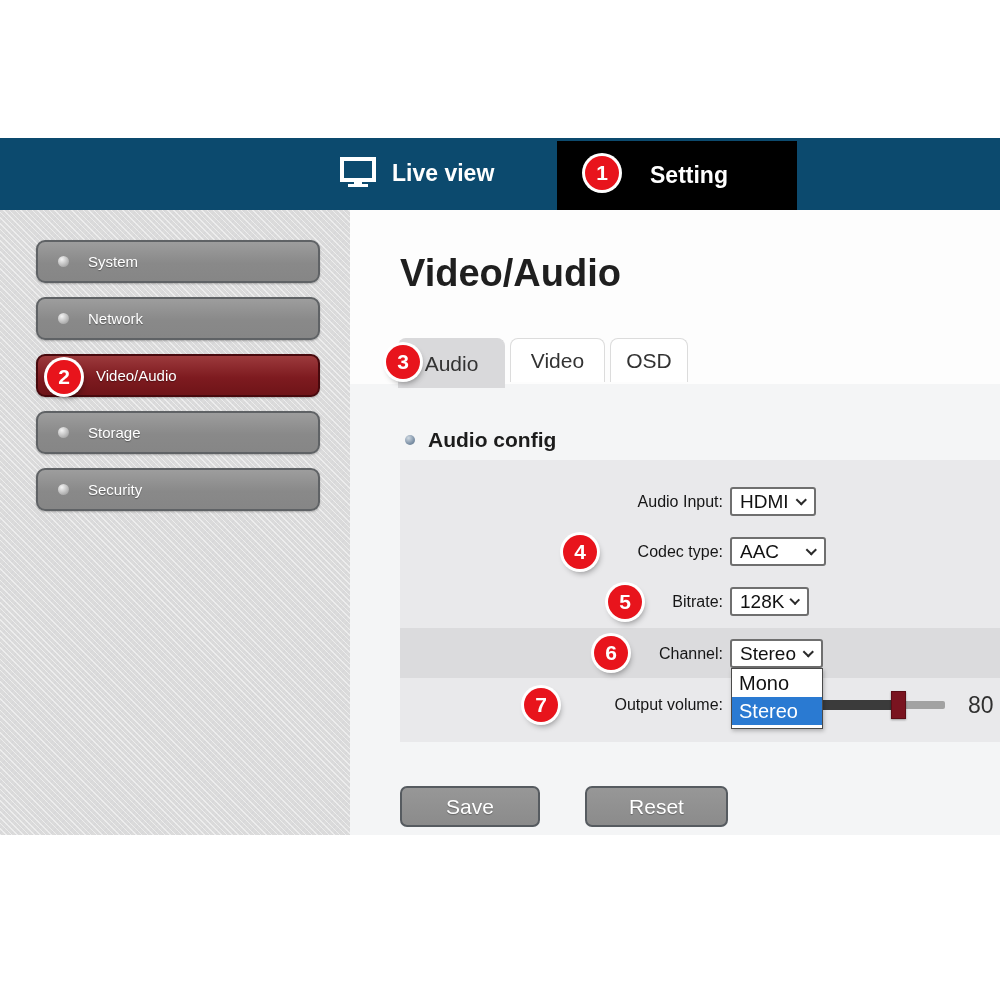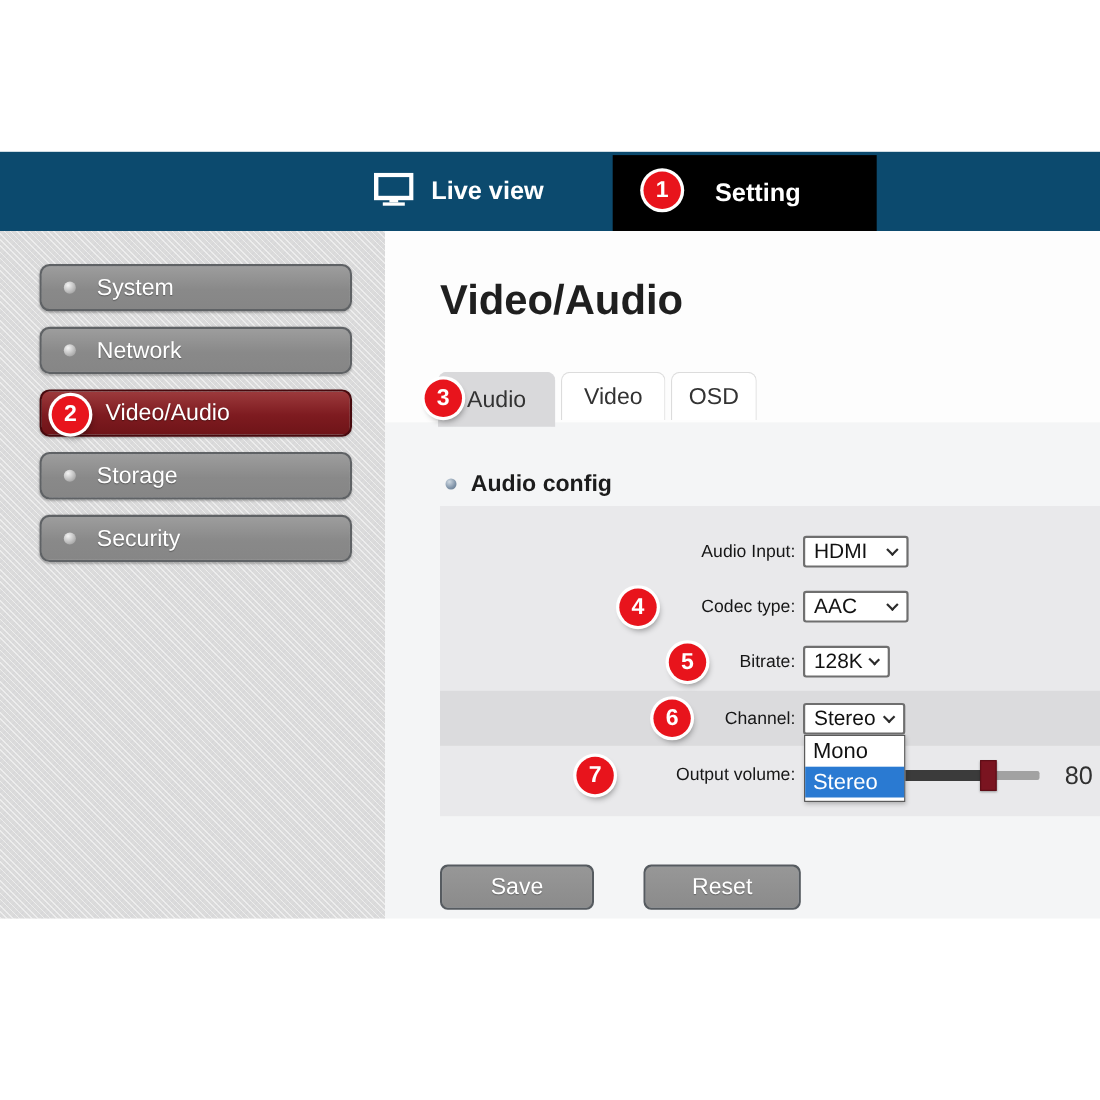--- a/index.html
+++ b/index.html
@@ -21,21 +21,21 @@
 
   
   .sidebar { position:absolute; left:0; top:210px; width:350px; height:625px; background-color:#dbdbdb;
              background-image:repeating-linear-gradient(45deg, rgba(255,255,255,.5) 0 1px, transparent 1px 4px),
                               repeating-linear-gradient(-45deg, rgba(210,210,215,.4) 0 1px, transparent 1px 4px); }
   .nav-btn { position:absolute; left:36px; width:284px; height:43px; border:2px solid #5f6265; border-radius:9px;
              background:linear-gradient(#9d9d9d, #898989 55%, #868686); cursor:pointer;
              display:flex; align-items:center; box-shadow:0 1px 2px rgba(0,0,0,.25); }
   .nav-btn .bullet { position:absolute; left:20px; width:11px; height:11px; border-radius:50%;
              background:radial-gradient(circle at 35% 30%, #f4f4f4, #bdbdbd 55%, #8f8f8f); }
-  .nav-label { position:absolute; left:50px; color:#fff; font-size:21px; text-shadow:0 1px 1px rgba(0,0,0,.35); }
+  .nav-label { position:absolute; left:50px; color:#fff; font-size:15px; text-shadow:0 1px 1px rgba(0,0,0,.35); }
   .nav-btn.active { background:linear-gradient(#9c3a3c, #7e1b20 55%, #6f1418); border-color:#47090d; }
   .nav-btn.active .nav-label { left:58px; }
 
   
   .main { position:absolute; left:350px; top:210px; width:650px; height:625px; background:#fdfdfd; }
   .content-bg { position:absolute; left:0; top:174px; width:650px; height:451px; background:#f4f5f6; }
   .page-title { position:absolute; left:50px; top:42px; font-size:38px; font-weight:bold; color:#1f1f1f; }
 
   .tab { position:absolute; top:128px; height:44px; border-radius:8px 8px 0 0; background:#fff; border:1px solid #dcdcdc;
          border-bottom:none; display:flex; align-items:center; justify-content:center; font-size:21px; color:#333; cursor:pointer; z-index:2; }
@@ -135,21 +135,21 @@
 
     <div class="section-head">
       <span class="section-bullet"></span>
       <span class="section-title">Audio config</span>
     </div>
 
     <div class="panel"></div>
     <div class="row-band"></div>
 
     <div class="field-label" style="top:278px;">Audio Input:</div>
-    <div class="select" style="top:277px; width:96px;">
+    <div class="select" style="top:277px; width:86px;">
       <span>HDMI</span>
       <span class="chev"></span>
     </div>
 
     <span class="badge" style="left:213px; top:325px;">4</span>
     <div class="field-label" style="top:328px;">Codec type:</div>
     <div class="select" style="top:327px; width:96px;">
       <span>AAC</span>
       <span class="chev"></span>
     </div>

